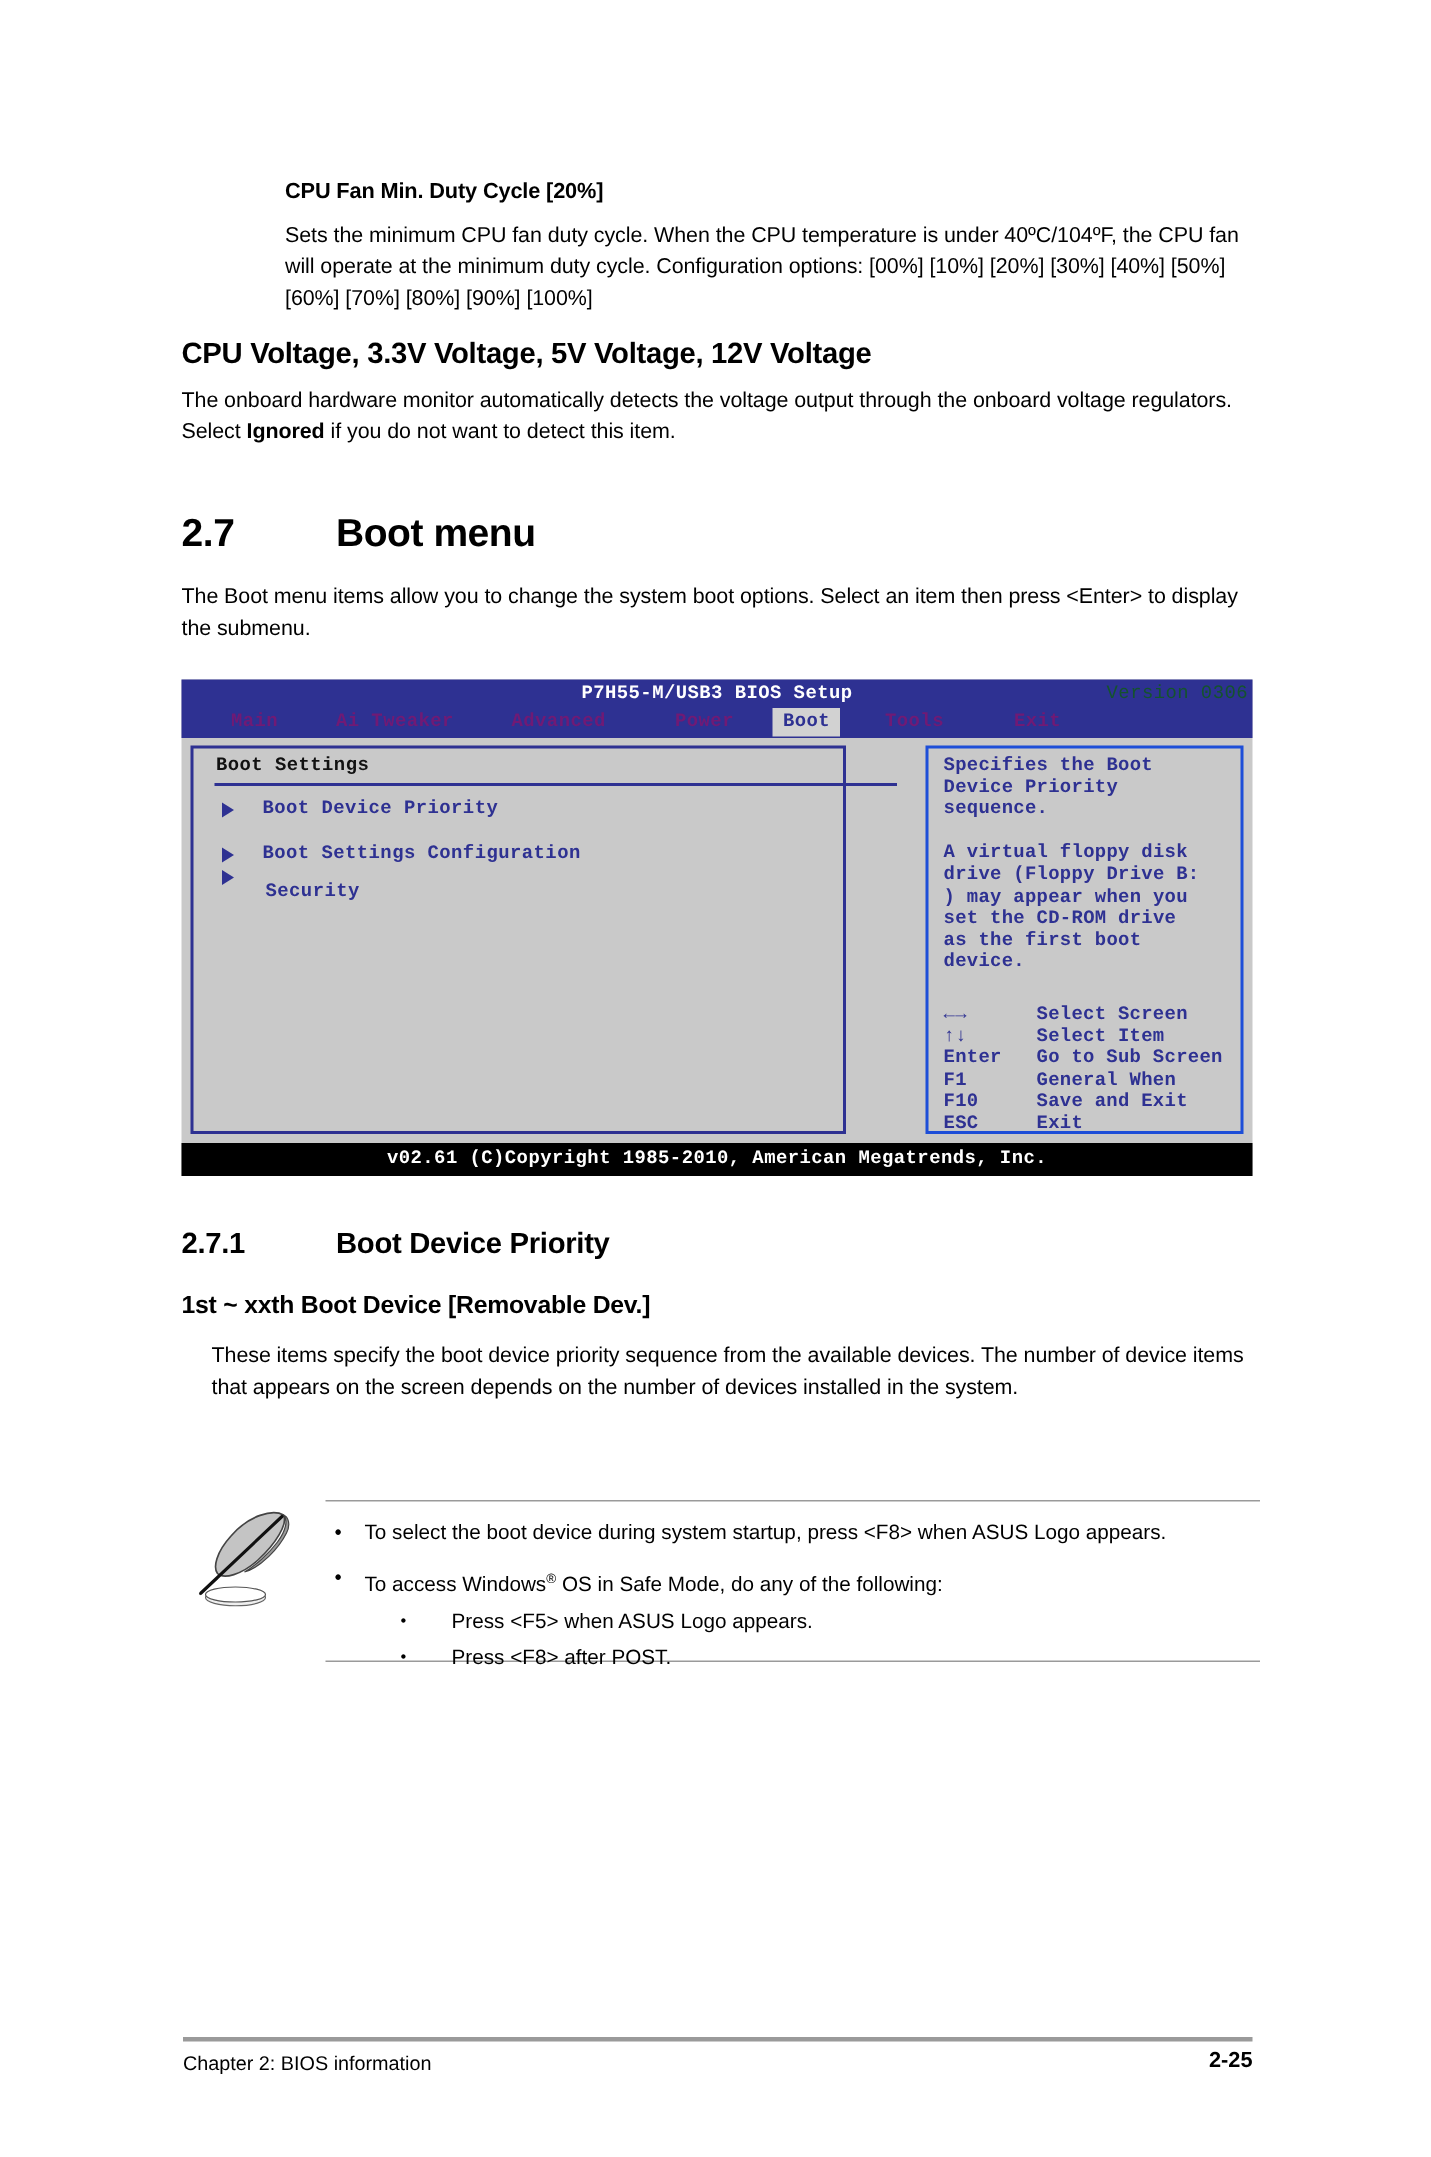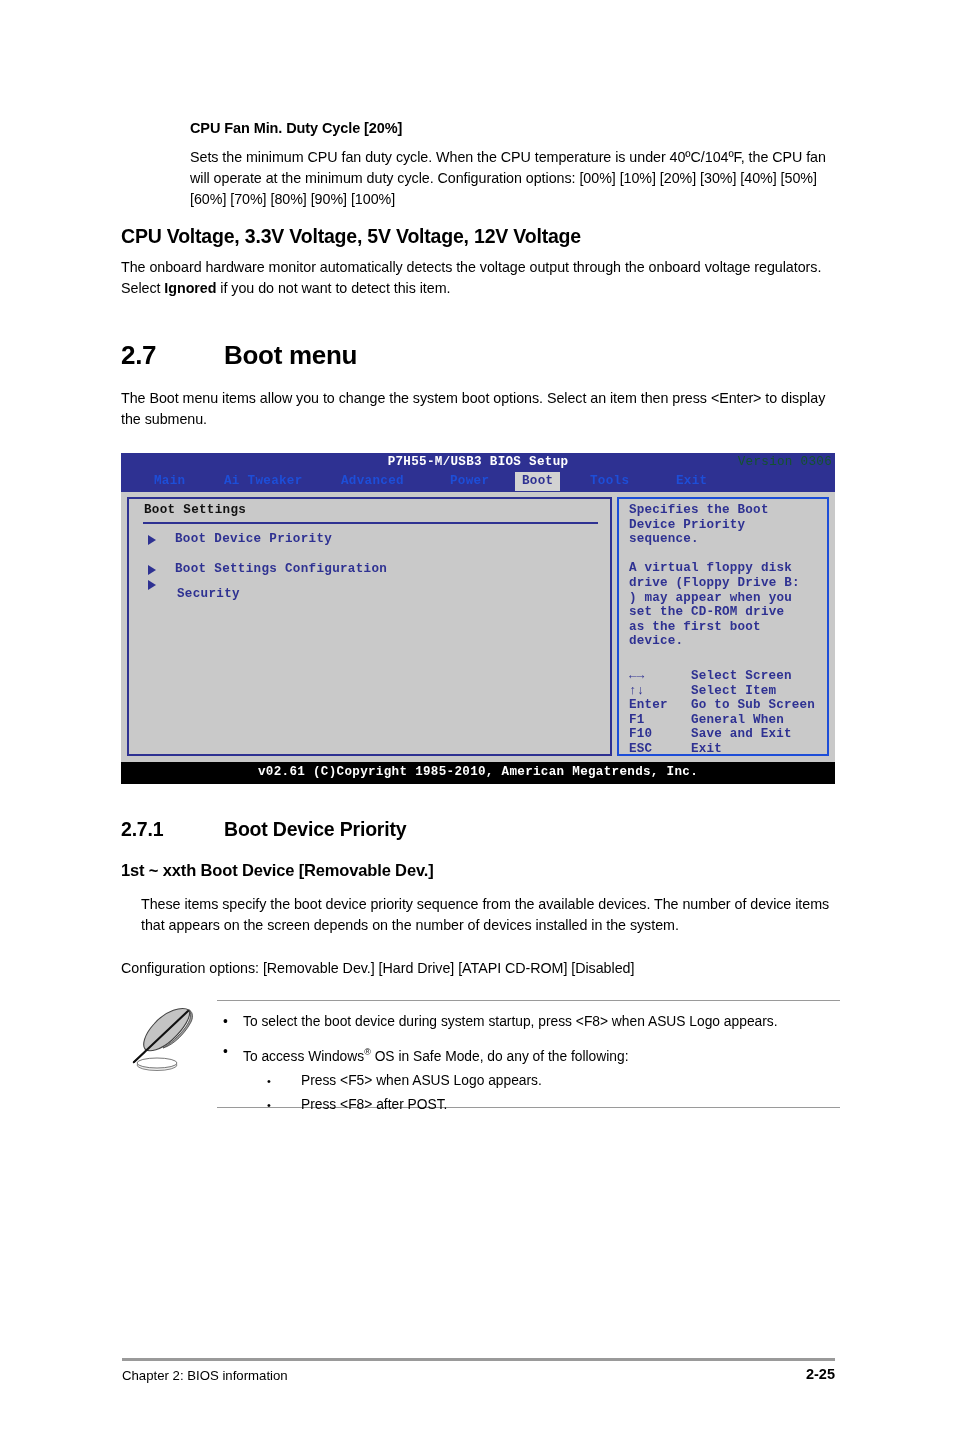--- a/index.html
+++ b/index.html
@@ -96,36 +96,36 @@
   .bios-tabs {
     position: absolute;
     left: 0;
     top: 19px;
     width: 714px;
     height: 20px;
   }
   .bios-tab {
     position: absolute;
     top: 0;
-    color: #1d4ed8;
+    color: #701a75;
     font-weight: bold;
     letter-spacing: 0.3px;
     padding: 2px 7px 3px 7px;
     line-height: 14px;
   }
   .bios-tab.active {
     background: #d2d2d2;
     color: #2e3192;
   }
 
   .bios-left {
     position: absolute;
     left: 6px;
     top: 44px;
-    width: 485px;
+    width: 437px;
     height: 259px;
     border: 2px solid #2e3192;
     box-sizing: border-box;
     background: #c9c9c9;
   }
   .bios-section-title {
     position: absolute;
     left: 15px;
     top: 4px;
     color: #111111;
@@ -349,21 +349,20 @@
     <div class="bios-footer">v02.61 (C)Copyright 1985-2010, American Megatrends, Inc.</div>
   </div>
 
   <div class="h3" style="left:121px; top:818px;">2.7.1</div>
   <div class="h3" style="left:224px; top:818px;">Boot Device Priority</div>
 
   <div class="h4" style="left:121px; top:861px;">1st ~ xxth Boot Device [Removable Dev.]</div>
 
   <div class="body-text" style="left:121px; top:894px; width:700px;margin-left:20px;">These items specify the boot device priority sequence from the available devices. The number of device items that appears on the screen depends on the number of devices installed in the system.</div>
 
-  <div class="body-text" style="left:121px; top:958px; width:720px;">Configuration options: [Removable Dev.] [Hard Drive] [ATAPI CD-ROM] [Disabled]</div>
 
   <div class="note-box">
     <div class="note-rule" style="top:0px;"></div>
     <div class="note-rule" style="top:107px;"></div>
 
     <svg class="note-quill" viewBox="0 0 70 72">
       <ellipse cx="27" cy="61" rx="20" ry="5.5" fill="#efefef" stroke="#666" stroke-width="0.8"></ellipse>
       <ellipse cx="27" cy="59" rx="20" ry="5" fill="#ffffff" stroke="#555" stroke-width="0.8"></ellipse>
       <path d="M59 6 C 52 2, 36 6, 24 20 C 14 31, 12 41, 15 45 C 19 49, 31 46, 42 36 C 54 25, 62 12, 59 6 Z" fill="#c4c4c4" stroke="#444" stroke-width="1.1"></path>
       <path d="M59 6 C 62 9, 61 16, 55 24 C 49 32, 40 40, 33 44 C 44 41, 56 28, 61 18 C 64 12, 62 7, 59 6 Z" fill="#9a9a9a" stroke="#444" stroke-width="0.8"></path>

